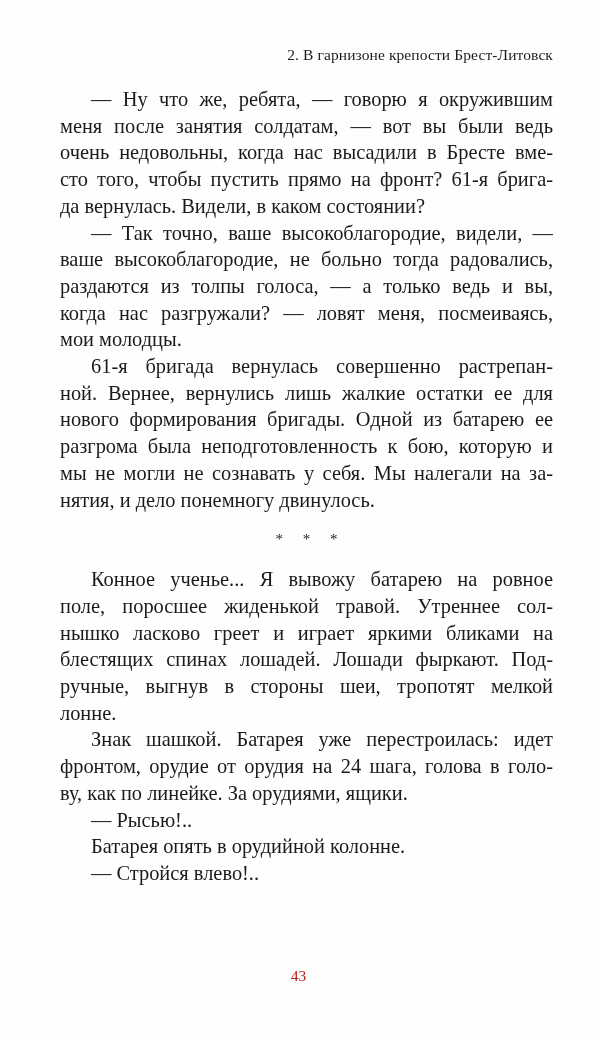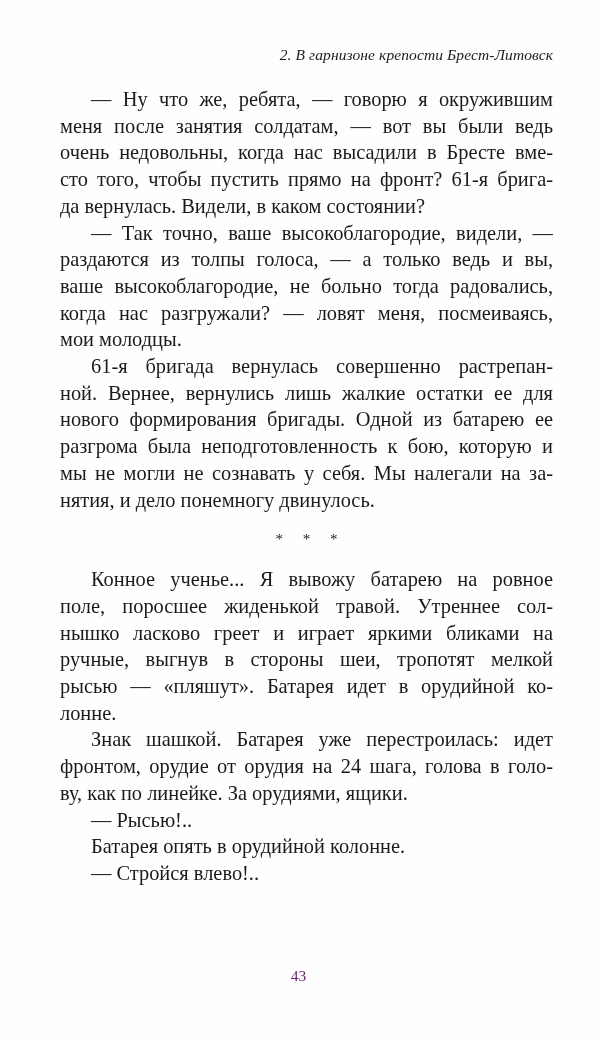--- a/index.html
+++ b/index.html
@@ -18,21 +18,20 @@
     .page {
       position: absolute;
       left: 0; top: 0;
       width: 600px; height: 1037px;
       background: #fefefe;
     }
     .running-head {
       position: absolute;
       right: 47px;
       top: 46px;
-      font-style: italic;
       font-size: 15.5px;
       letter-spacing: 0.1px;
       color: #1c1c1c;
       white-space: nowrap;
     }
     .body-text {
       position: absolute;
       left: 60px;
       top: 86px;
       width: 493px;
@@ -60,21 +59,21 @@
       letter-spacing: 8px;
       padding-left: 8px;
     }
     .page-number {
       position: absolute;
       left: 0;
       width: 597px;
       top: 967px;
       text-align: center;
       font-size: 15.5px;
-      color: #701a75;
+      color: #b91c1c;
     }
   </style>
 </head>
 <body>
 
 <div class="page">
 
   <div class="running-head">2. В гарнизоне крепости Брест-Литовск</div>
 
   <div class="body-text">
@@ -82,43 +81,43 @@
     <div>
       <span class="line indent">— Ну что же, ребята, — говорю я окружившим</span>
       <span class="line">меня после занятия солдатам, — вот вы были ведь</span>
       <span class="line">очень недовольны, когда нас высадили в Бресте вме-</span>
       <span class="line">сто того, чтобы пустить прямо на фронт? 61-я брига-</span>
       <span class="line last">да вернулась. Видели, в каком состоянии?</span>
     </div>
 
     <div>
       <span class="line indent">— Так точно, ваше высокоблагородие, видели, —</span>
+      <span class="line">ваше высокоблагородие, не больно тогда радовались,</span>
       <span class="line">раздаются из толпы голоса, — а только ведь и вы,</span>
-      <span class="line">ваше высокоблагородие, не больно тогда радовались,</span>
       <span class="line">когда нас разгружали? — ловят меня, посмеиваясь,</span>
       <span class="line last">мои молодцы.</span>
     </div>
 
     <div>
       <span class="line indent">61-я бригада вернулась совершенно растрепан-</span>
       <span class="line">ной. Вернее, вернулись лишь жалкие остатки ее для</span>
       <span class="line">нового формирования бригады. Одной из батарею ее</span>
       <span class="line">разгрома была неподготовленность к бою, которую и</span>
       <span class="line">мы не могли не сознавать у себя. Мы налегали на за-</span>
       <span class="line last">нятия, и дело понемногу двинулось.</span>
     </div>
 
     <div class="section-break">* * *</div>
 
     <div>
       <span class="line indent">Конное ученье... Я вывожу батарею на ровное</span>
       <span class="line">поле, поросшее жиденькой травой. Утреннее сол-</span>
       <span class="line">нышко ласково греет и играет яркими бликами на</span>
+      <span class="line">блестящих спинах лошадей. Лошади фыркают. Под-</span>
       <span class="line">ручные, выгнув в стороны шеи, тропотят мелкой</span>
-      <span class="line">рысью — «пляшут». Батарея идет в орудийной ко-</span>
       <span class="line last">лонне.</span>
     </div>
 
     <div>
       <span class="line indent">Знак шашкой. Батарея уже перестроилась: идет</span>
       <span class="line">фронтом, орудие от орудия на 24 шага, голова в голо-</span>
       <span class="line last">ву, как по линейке. За орудиями, ящики.</span>
     </div>
 
     <div>

